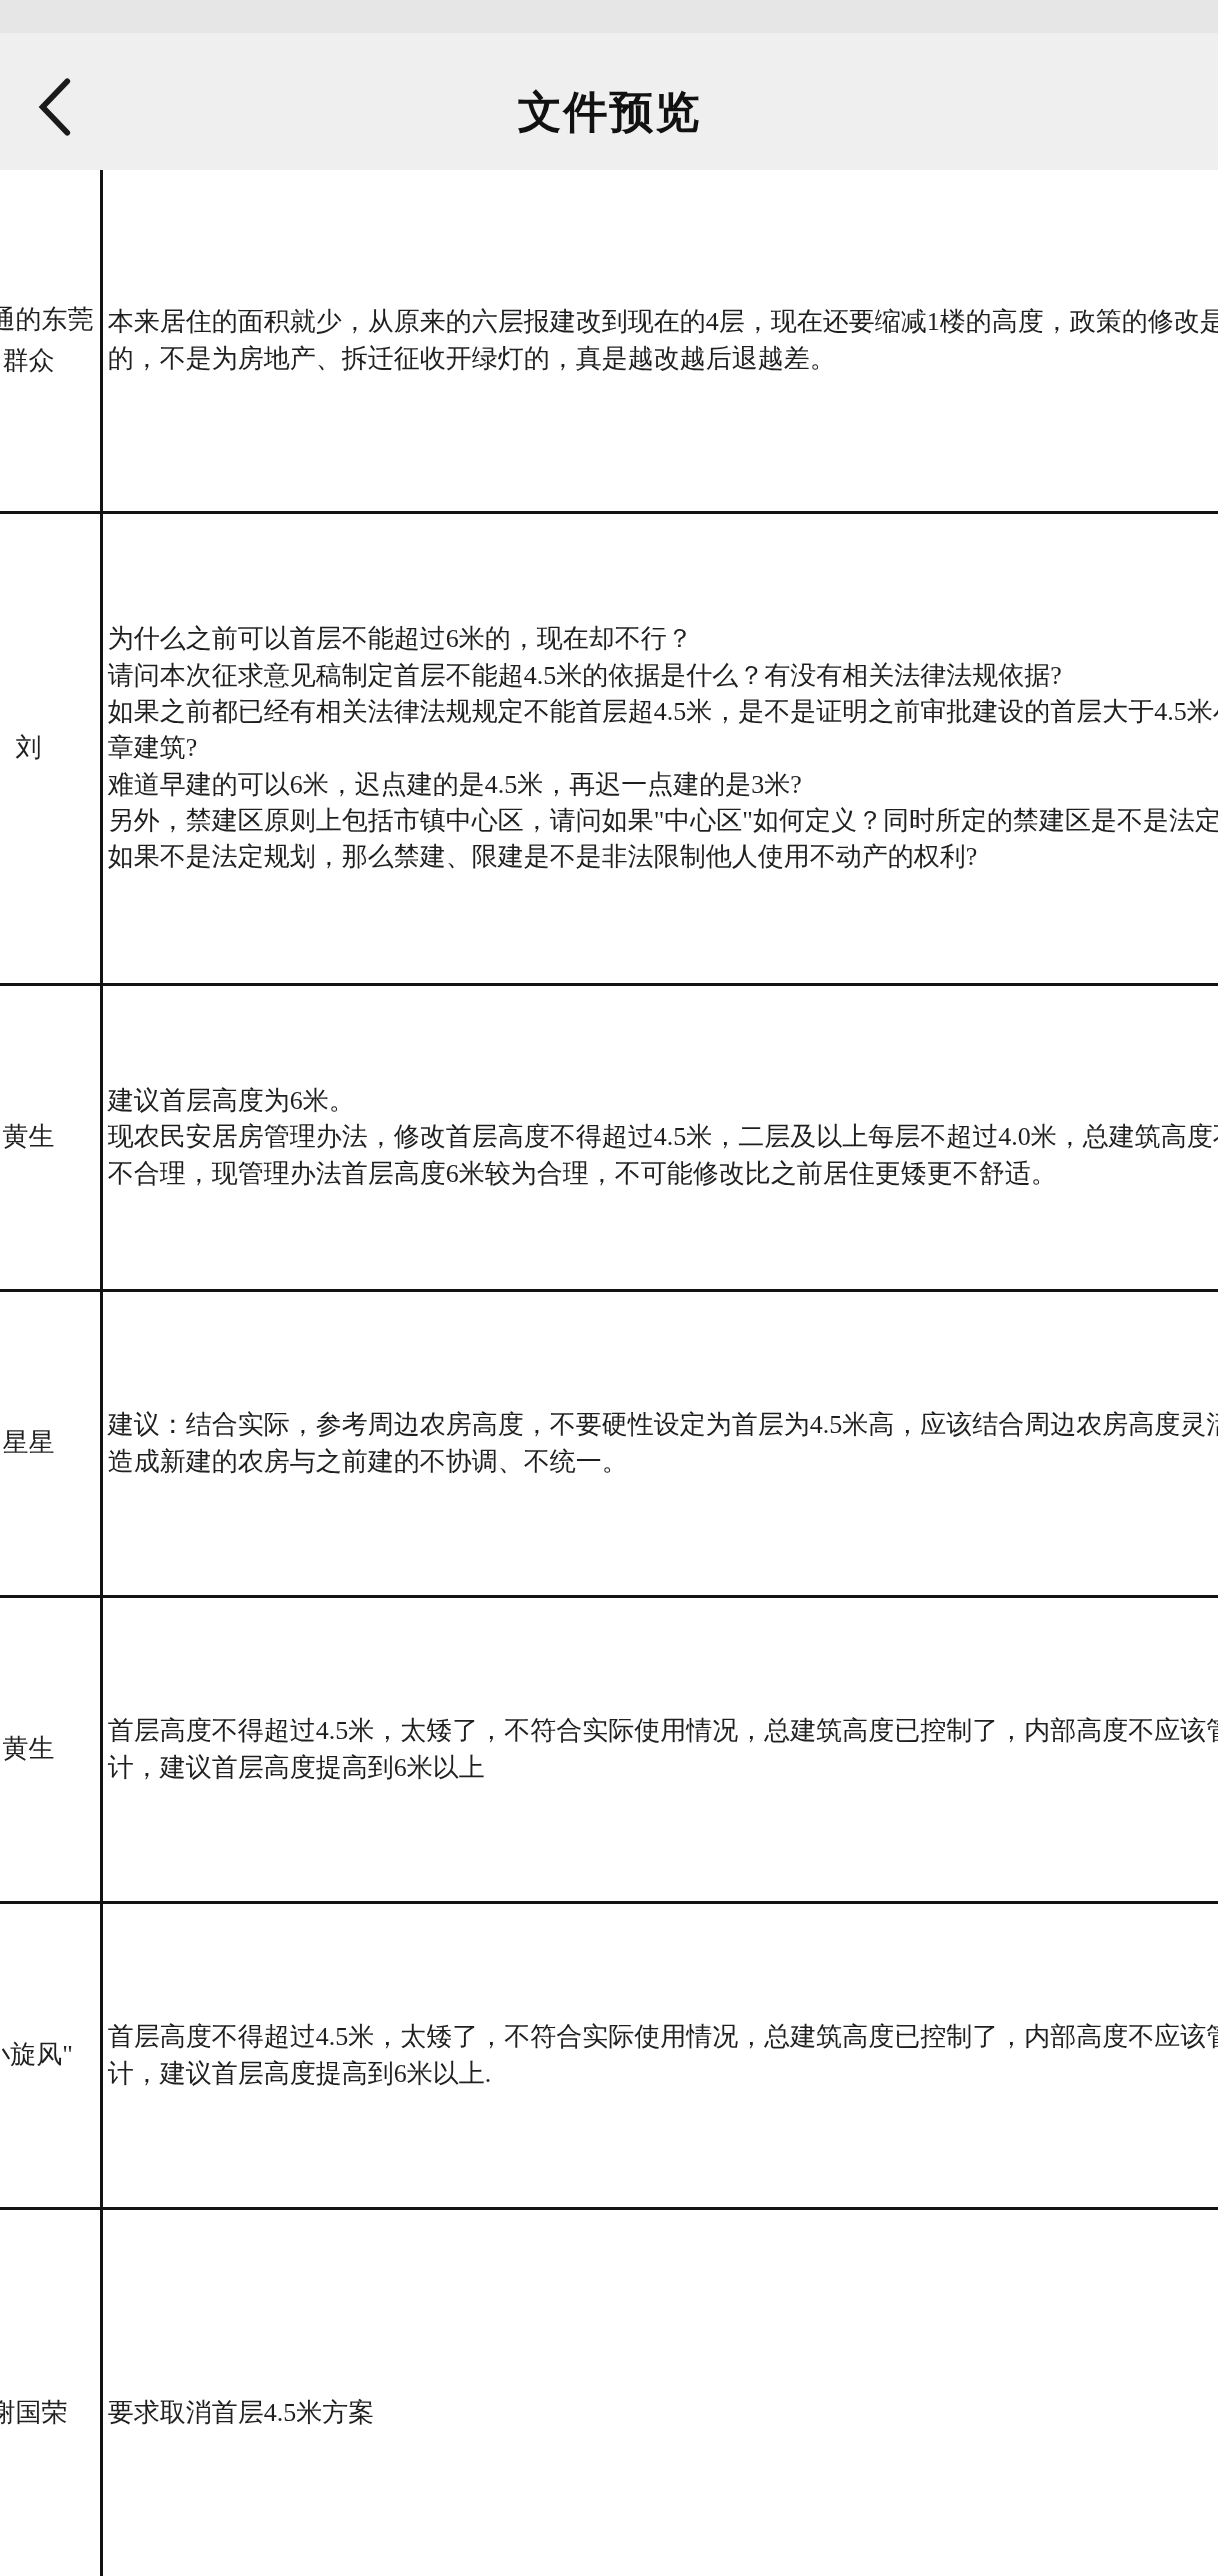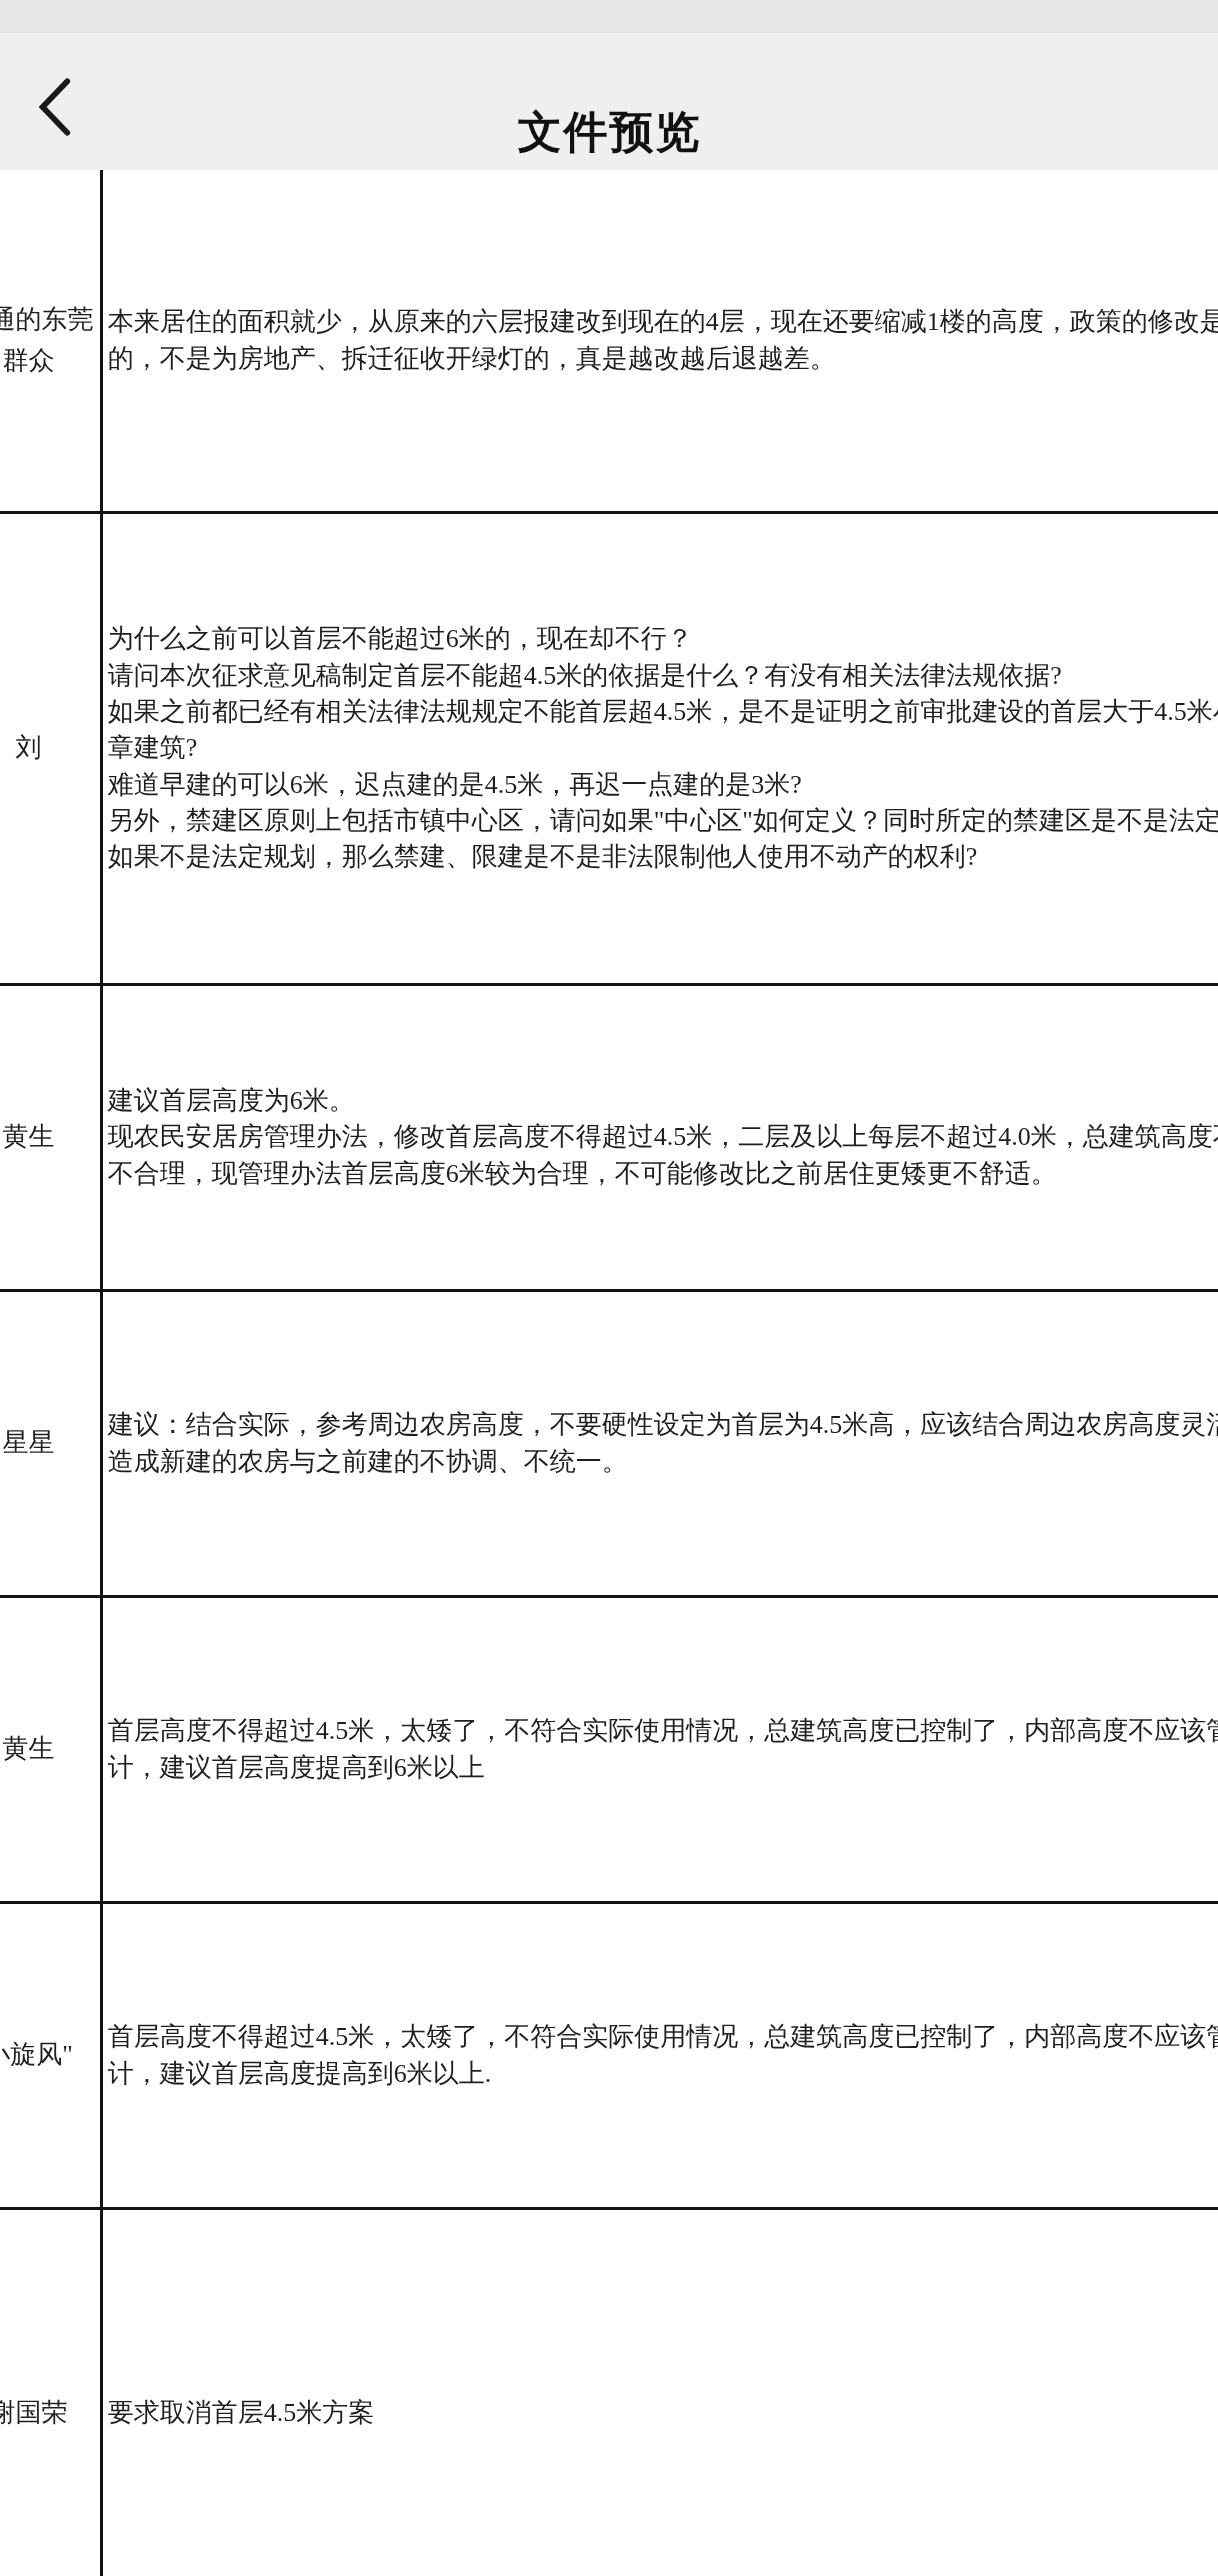--- a/index.html
+++ b/index.html
@@ -25,21 +25,20 @@
   }
   .back-btn{
     position:absolute;left:25px;top:77px;width:58px;height:61px;
     background:none;border:none;cursor:pointer;
   }
   .page-title{
     position:absolute;left:0;right:0;top:83px;
     text-align:center;
     font-size:44px;font-weight:700;color:var(--title);
     letter-spacing:1.9px;
-    margin-top:20px;
   }
 
   
   .doc{
     position:absolute;top:170px;left:0;width:1460px;height:2406px;
     background:var(--page-bg);
     font-family:"Liberation Serif", serif;
     color:var(--text);
   }
   .vline{

